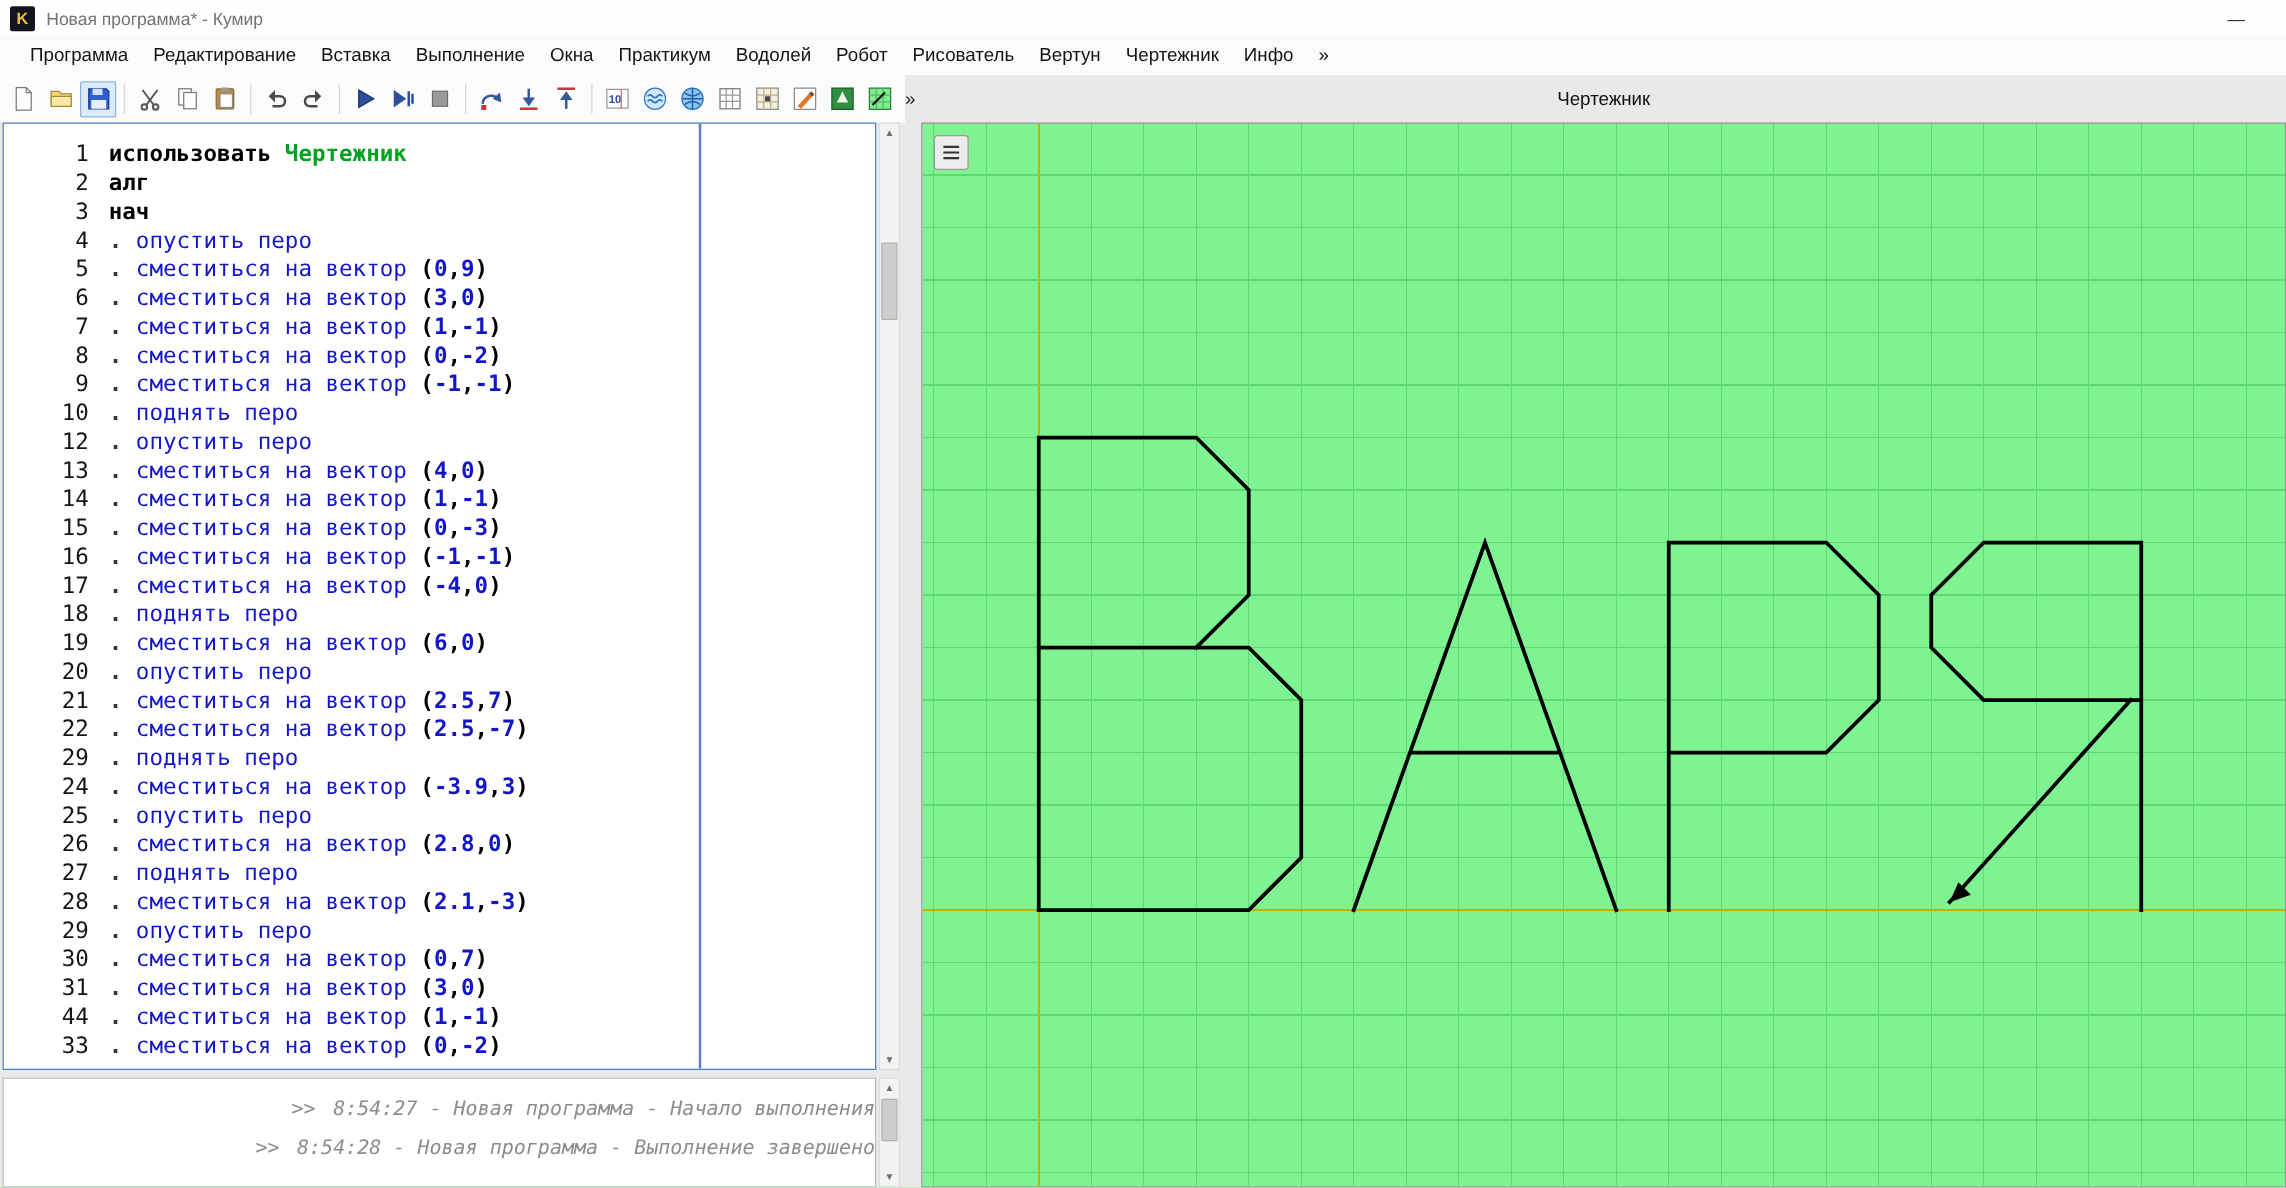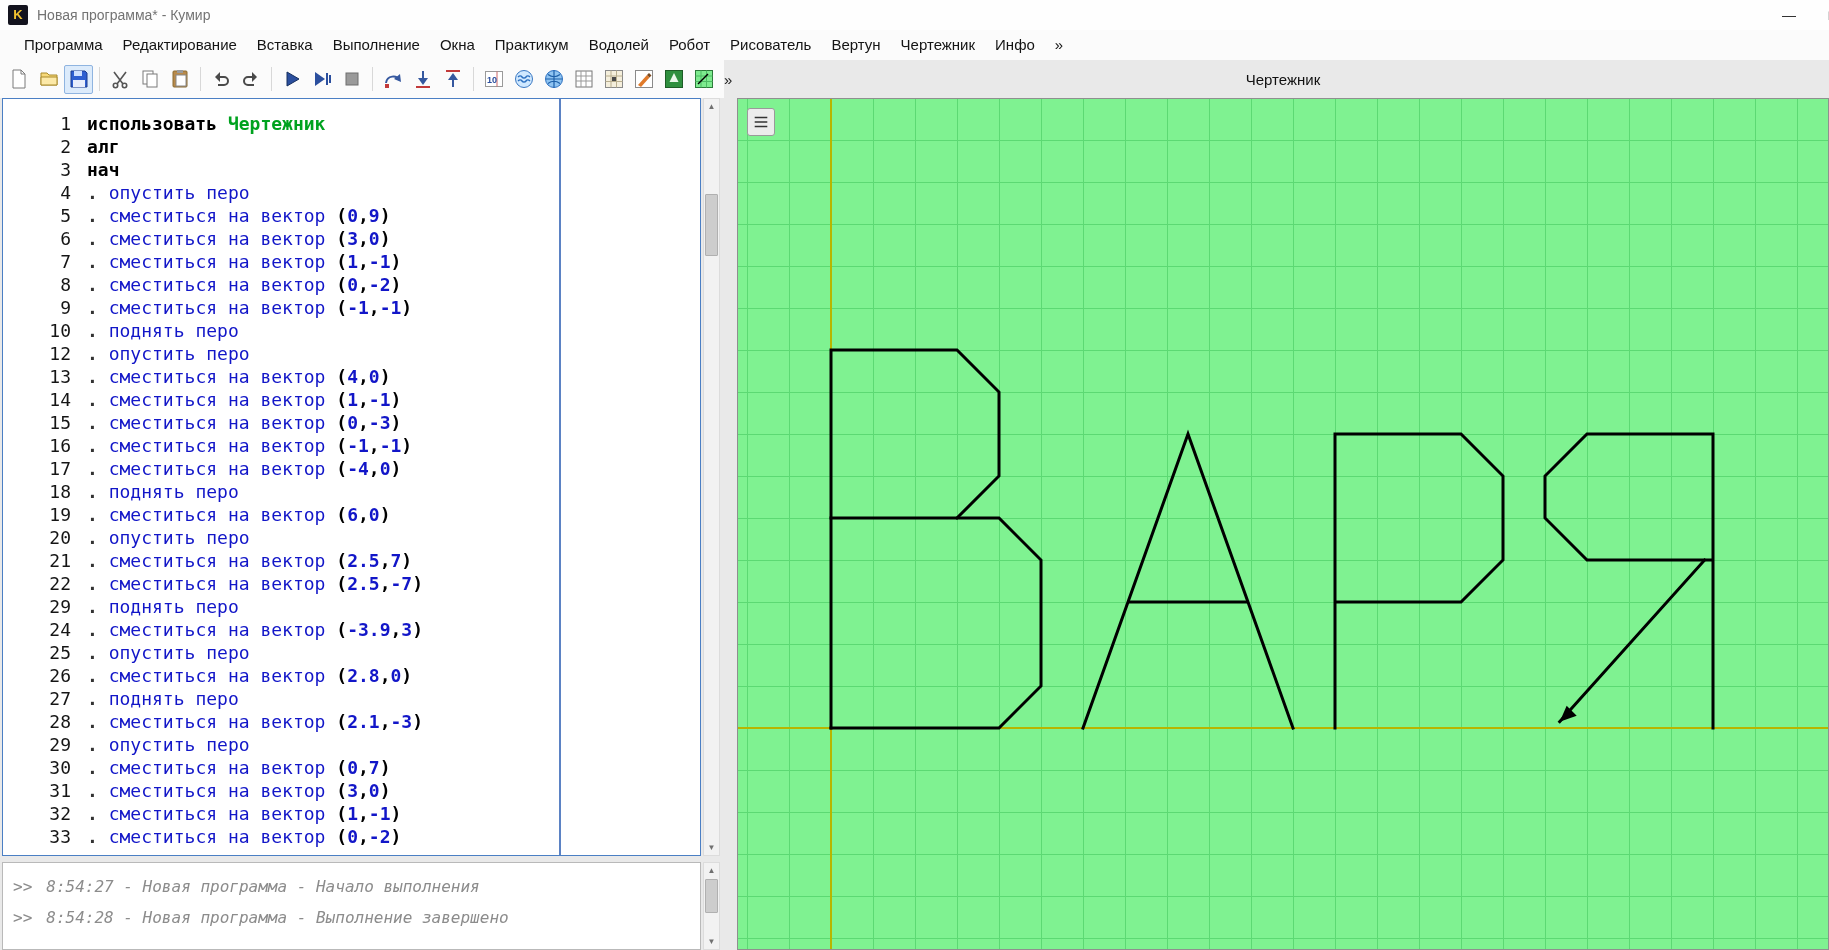--- a/index.html
+++ b/index.html
@@ -55,21 +55,21 @@
   .vscroll.co{height:88px;}
   .sb-arrow{position:absolute;left:0;width:100%;height:15px;text-align:center;font-size:8px;color:#707070;line-height:15px;}
   .sb-arrow.up{top:0;}
   .sb-arrow.down{bottom:0;}
   .sb-thumb{position:absolute;left:1px;width:13px;background:#cdcdcd;border:1px solid #b0b0b0;box-sizing:border-box;border-radius:1px;}
   .ed .sb-thumb{top:95px;height:62px;}
   .co .sb-thumb{top:16px;height:34px;}
   
   .console{position:absolute;left:2px;top:862px;width:718px;height:88px;}
   .console-box{position:absolute;left:0;top:0;width:699px;height:88px;background:#fff;border:1px solid #b9b9b9;
-               box-sizing:border-box;overflow:hidden;}
+               box-sizing:border-box;overflow:hidden;text-align:right;}
   .console-lines{padding:8px 0 0 10px;}
   .con-line{font:italic 16px "DejaVu Sans Mono",monospace;color:#8c8c8c;line-height:31px;white-space:pre;}
   .con-prompt{margin-right:14px;}
   
   .splitter{position:absolute;left:720px;top:98px;width:17px;height:852px;}
   
   .canvas-pane{position:absolute;left:737px;top:98px;width:1092px;height:852px;
                border:1px solid #8f8f8f;box-sizing:border-box;overflow:hidden;}
   .burger{position:absolute;left:9px;top:9px;width:26px;height:26px;background:#ececec;
           border:1px solid #9a9a9a;border-radius:3px;display:flex;align-items:center;justify-content:center;}
@@ -329,21 +329,21 @@
           <div class="cl"><span class="ln">22</span><span class="d">. </span><span class="c">сместиться на вектор</span><span class="p"> (</span><span class="n">2.5</span><span class="p">,</span><span class="n">-7</span><span class="p">)</span></div>
           <div class="cl"><span class="ln">29</span><span class="d">. </span><span class="c">поднять перо</span></div>
           <div class="cl"><span class="ln">24</span><span class="d">. </span><span class="c">сместиться на вектор</span><span class="p"> (</span><span class="n">-3.9</span><span class="p">,</span><span class="n">3</span><span class="p">)</span></div>
           <div class="cl"><span class="ln">25</span><span class="d">. </span><span class="c">опустить перо</span></div>
           <div class="cl"><span class="ln">26</span><span class="d">. </span><span class="c">сместиться на вектор</span><span class="p"> (</span><span class="n">2.8</span><span class="p">,</span><span class="n">0</span><span class="p">)</span></div>
           <div class="cl"><span class="ln">27</span><span class="d">. </span><span class="c">поднять перо</span></div>
           <div class="cl"><span class="ln">28</span><span class="d">. </span><span class="c">сместиться на вектор</span><span class="p"> (</span><span class="n">2.1</span><span class="p">,</span><span class="n">-3</span><span class="p">)</span></div>
           <div class="cl"><span class="ln">29</span><span class="d">. </span><span class="c">опустить перо</span></div>
           <div class="cl"><span class="ln">30</span><span class="d">. </span><span class="c">сместиться на вектор</span><span class="p"> (</span><span class="n">0</span><span class="p">,</span><span class="n">7</span><span class="p">)</span></div>
           <div class="cl"><span class="ln">31</span><span class="d">. </span><span class="c">сместиться на вектор</span><span class="p"> (</span><span class="n">3</span><span class="p">,</span><span class="n">0</span><span class="p">)</span></div>
-          <div class="cl"><span class="ln">32</span><span class="d">. </span><span class="c">сместиться на вектор</span><span class="p"> (</span><span class="n">1</span><span class="p">,</span><span class="n">-1</span><span class="p">)</span></div>
+          <div class="cl"><span class="ln">44</span><span class="d">. </span><span class="c">сместиться на вектор</span><span class="p"> (</span><span class="n">1</span><span class="p">,</span><span class="n">-1</span><span class="p">)</span></div>
           <div class="cl"><span class="ln">33</span><span class="d">. </span><span class="c">сместиться на вектор</span><span class="p"> (</span><span class="n">0</span><span class="p">,</span><span class="n">-2</span><span class="p">)</span></div>
         </div>
       <div class="margin-line"></div>
     </div>
     <div class="vscroll ed">
       <div class="sb-arrow up">▲</div>
       <div class="sb-thumb"></div>
       <div class="sb-arrow down">▼</div>
     </div>
   </div>

